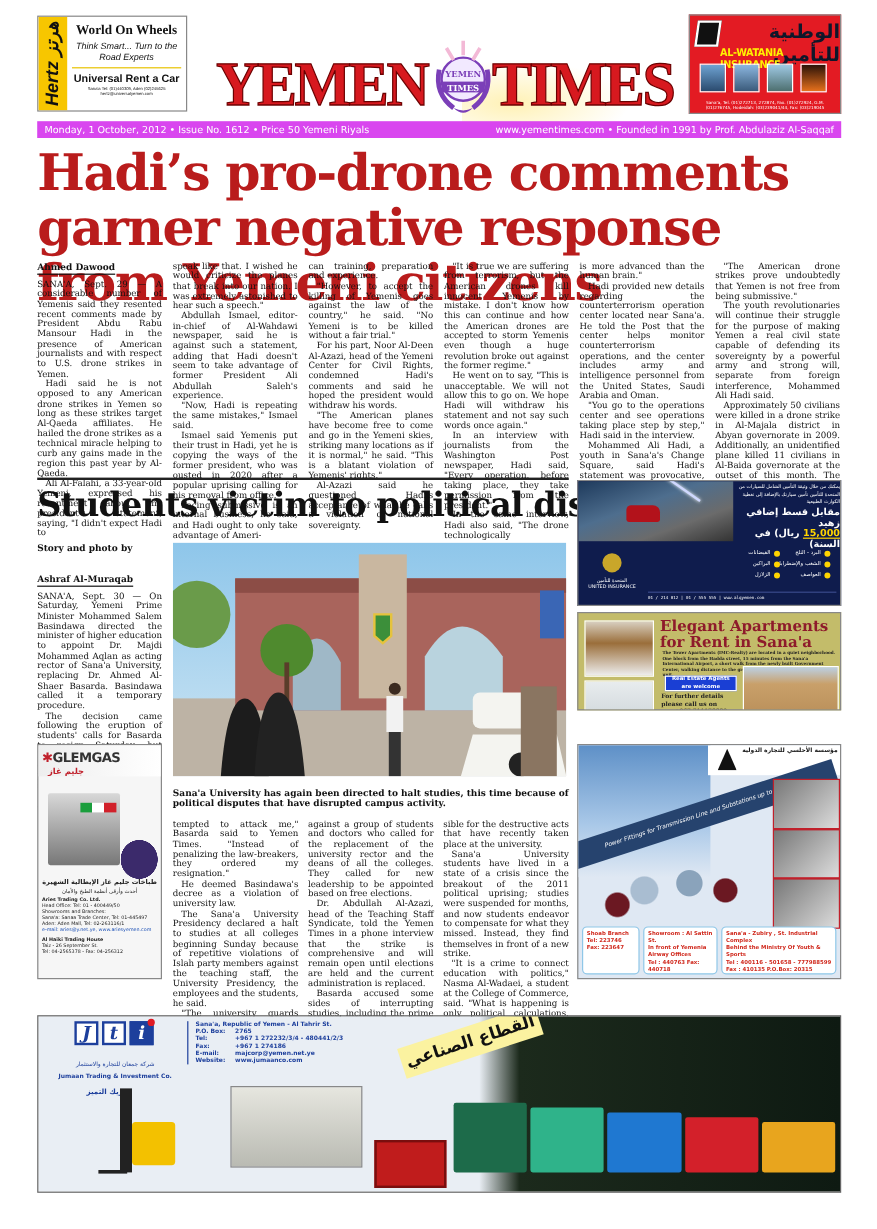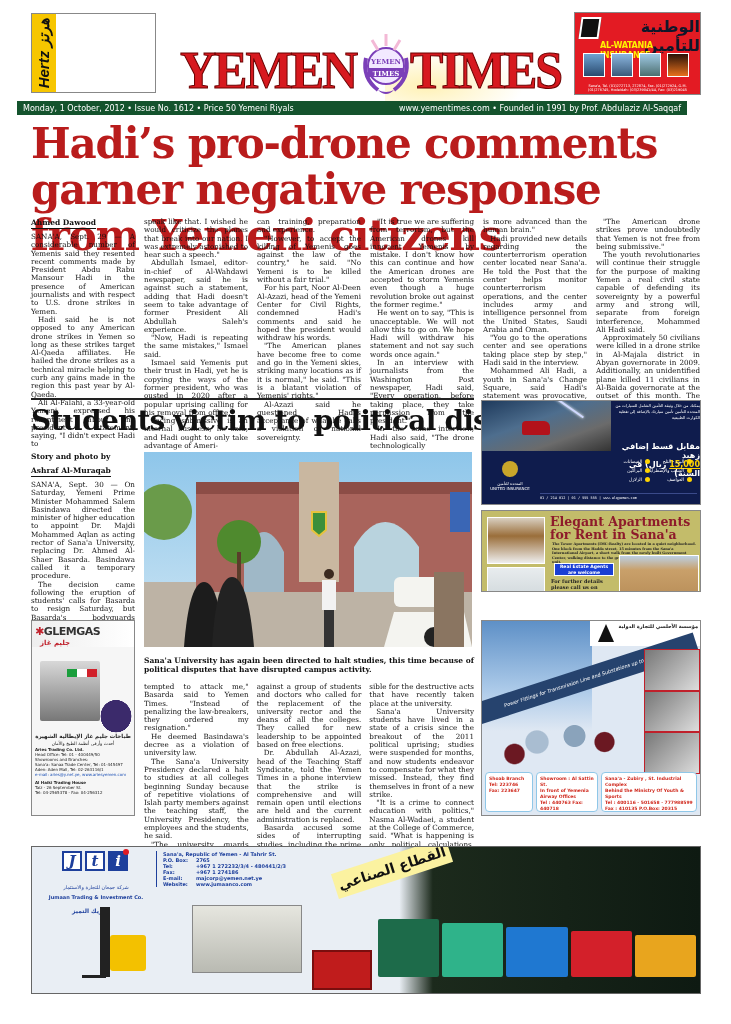--- a/index.html
+++ b/index.html
@@ -26,42 +26,42 @@
   .rays { position: absolute; left: 205px; top: 8px; width: 140px; height: 60px; background: radial-gradient(ellipse at 30% 60%, rgba(255,230,120,0.55), rgba(255,240,200,0) 70%); }
 
   .watania-ad { left: 574px; top: 12px; width: 127px; height: 83px; background: #e31b23; border: 1px solid #aaa; }
   .watania-arabic { position: absolute; left: 30px; top: 4px; font: bold 16px "DejaVu Sans", sans-serif; color: #0f172a; direction: rtl; }
   .watania-logo { position: absolute; left: 5px; top: 4px; width: 20px; height: 22px; background: #111; border: 2px solid #fff; transform: skewX(-8deg); }
   .watania-en { position: absolute; left: 25px; top: 27px; font: bold 9px "DejaVu Sans Condensed", "DejaVu Sans", sans-serif; color: #fff200; letter-spacing: -0.3px; }
   .watania-photos { position: absolute; left: 8px; top: 40px; display: flex; gap: 6px; }
   .watania-photos div { width: 22px; height: 24px; border: 1px solid #fff; }
   .watania-foot { position: absolute; left: 3px; bottom: 2px; right: 3px; font: 3.5px "DejaVu Sans", sans-serif; color: #fff; line-height: 4px; text-align: center; }
 
-  .dateline { left: 17px; top: 101px; width: 670px; height: 14px; background: #14532d; color: #fff; font: 8px "DejaVu Sans", sans-serif; display: flex; justify-content: space-between; align-items: center; padding: 4px 6px; }
+  .dateline { left: 31px; top: 101px; width: 670px; height: 14px; background: #d946ef; color: #fff; font: 8px "DejaVu Sans", sans-serif; display: flex; justify-content: space-between; align-items: center; padding: 4px 6px; }
 
   
   .lead-headline { left: 31px; top: 121px; width: 680px; font: bold 42px "DejaVu Serif", serif; line-height: 46px; letter-spacing: -1.2px; color: #b91c1c; }
   .byline { font: bold 7.5px "DejaVu Serif", serif; border-bottom: 1px solid #111; display: inline-block; padding-bottom: 1px; margin-bottom: 4px; }
   .col { font: 7.2px "DejaVu Serif", serif; line-height: 8.3px; text-align: justify; hyphens: auto; }
   .col p { text-indent: 0; }
   .col p.i { text-indent: 7px; }
 
   .rule-thick { height: 2px; background: #222; }
   .section-head { font: bold 28px "DejaVu Serif", serif; letter-spacing: -0.8px; color: #111; }
 
   .caption { font: bold 7.5px "DejaVu Serif", serif; line-height: 9px; }
 
   
   .ad { border: 1px solid #888; overflow: hidden; }
   .insurance-ad { left: 481px; top: 413px; width: 220px; height: 151px; background: #0f1c4d; }
   .ins-photo { position: absolute; left: 0; top: 0; width: 129px; height: 50px; background: linear-gradient(160deg, #1e3a5c 0%, #4e6e8e 40%, #6b6b6b 70%, #333 100%); }
   .ins-car { position: absolute; left: 40px; top: 20px; width: 28px; height: 14px; background: #b3121b; border-radius: 4px 6px 2px 2px; }
   .ins-bolt { position: absolute; left: 65px; top: 4px; width: 40px; height: 2px; background: #cfd8ff; transform: rotate(35deg); box-shadow: 0 0 3px #fff; }
   .ins-right { position: absolute; left: 132px; top: 2px; width: 86px; color: #fff; font: 4px "DejaVu Sans", sans-serif; direction: rtl; text-align: right; line-height: 6px; }
-  .ins-big { font: bold 8px "DejaVu Sans", sans-serif; margin-top: 21px; }
+  .ins-big { font: bold 8px "DejaVu Sans", sans-serif; margin-top: 1px; }
   .ins-price { font: bold 8px "DejaVu Sans", sans-serif; color: #fff; }
   .ins-price b { color: #ffd400; text-decoration: underline; }
   .ins-list { position: absolute; right: 8px; top: 72px; width: 80px; color: #fff; font: 4.5px "DejaVu Sans", sans-serif; direction: rtl; }
   .ins-list div { display: flex; align-items: center; gap: 3px; margin-bottom: 4px; }
   .ins-list div::before { content: ""; width: 5px; height: 5px; border-radius: 50%; background: #ffd400; display: inline-block; }
   .ins-seal { position: absolute; left: 20px; top: 80px; width: 16px; height: 16px; border-radius: 50%; background: #c9a62a; }
   .ins-name { position: absolute; left: 3px; top: 100px; width: 50px; color: #fff; font: 4px "DejaVu Sans", sans-serif; text-align: center; line-height: 5px; }
   .ins-foot { position: absolute; left: 58px; bottom: 6px; right: 3px; color: #fff; font: 3.5px "DejaVu Sans Mono", monospace; border-top: 1px solid #3a4a8a; padding-top: 2px; }
 
   .apt-ad { left: 481px; top: 510px; width: 220px; height: 82px; background: #c3bc6a; }
@@ -121,20 +121,27 @@
 
   svg { display: block; }
 </style>
 </head>
 <body>
 
 <div class="abs ad hertz-ad">
   <div class="hertz-bar">
       <span>Hertz هرتز</span>
     </div>
+  <div class="hertz-body">
+    <div class="hertz-title">World On Wheels</div>
+    <div class="hertz-tag">Think Smart... Turn to the Road Experts</div>
+    <div class="hertz-sep"></div>
+    <div class="hertz-brand">Universal Rent a Car</div>
+    <div class="hertz-small">Sana'a Tel: (01)440309, Aden (02)245625 hertz@universalyemen.com</div>
+  </div>
 </div>
 
 <div class="abs logo">
   <div class="rays"></div>
   <div class="logo-word logo-yemen">YEMEN</div>
   <div class="emblem">
     <svg width="56" height="70" viewBox="0 0 56 70">
       <path d="M8 30 Q4 50 20 62" stroke="#7b3fb8" stroke-width="4" fill="none"></path>
       <path d="M48 30 Q52 50 36 62" stroke="#7b3fb8" stroke-width="4" fill="none"></path>
       <circle cx="28" cy="38" r="18" fill="#f2e9ff" stroke="#7b3fb8" stroke-width="2"></circle>
@@ -205,21 +212,21 @@
     <p class="i">"The American drone strikes prove undoubtedly that Yemen is not free from being submissive."</p>
     <p class="i">The youth revolutionaries will continue their struggle for the purpose of making Yemen a real civil state capable of defending its sovereignty by a powerful army and strong will, separate from foreign interference, Mohammed Ali Hadi said.</p>
     <p class="i">Approximately 50 civilians were killed in a drone strike in Al-Majala district in Abyan governorate in 2009. Additionally, an unidentified plane killed 11 civilians in Al-Baida governorate at the outset of this month. The American strikes have successfully targeted many Al-Qaeda members in several provinces of Yemen.</p>
   </div>
 </div>
 
 <div class="abs rule-thick" style="left:31px; top:398px; width:443px;"></div>
 <h2 class="abs section-head" style="left:31px; top:404px;">Students victim to political disputes</h2>
 
 <div class="abs col" style="left:31px; top:452px; width:104px;">
-  <div class="byline" style="border:none; margin-bottom:4px;">Story and photo by</div>
+  <div class="byline" style="border:none; margin-bottom:16px;">Story and photo by</div>
   <div class="byline">Ashraf Al-Muraqab</div>
   <p>SANA'A, Sept. 30 — On Saturday, Yemeni Prime Minister Mohammed Salem Basindawa directed the minister of higher education to appoint Dr. Majdi Mohammed Aqlan as acting rector of Sana'a University, replacing Dr. Ahmed Al-Shaer Basarda. Basindawa called it a temporary procedure.</p>
   <p class="i">The decision came following the eruption of students' calls for Basarda to resign Saturday, but Basarda's bodyguards opened fire on the student protestors, injuring five students.</p>
   <p class="i">"A group of Islah militants at-</p>
 </div>
 
 <div class="abs" style="left:144px; top:452px; width:328px; height:195px; overflow:hidden;">
   <svg width="328" height="195" viewBox="0 0 328 195">
     <defs>
       <linearGradient id="sky" x1="0" y1="0" x2="0" y2="1">

